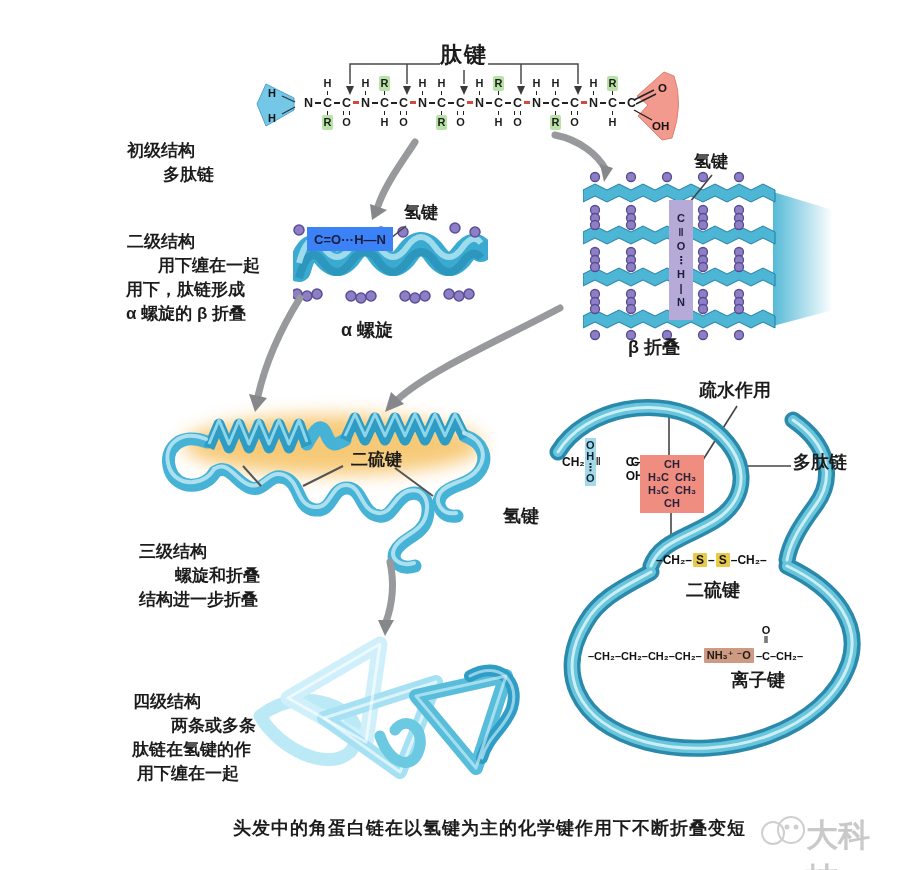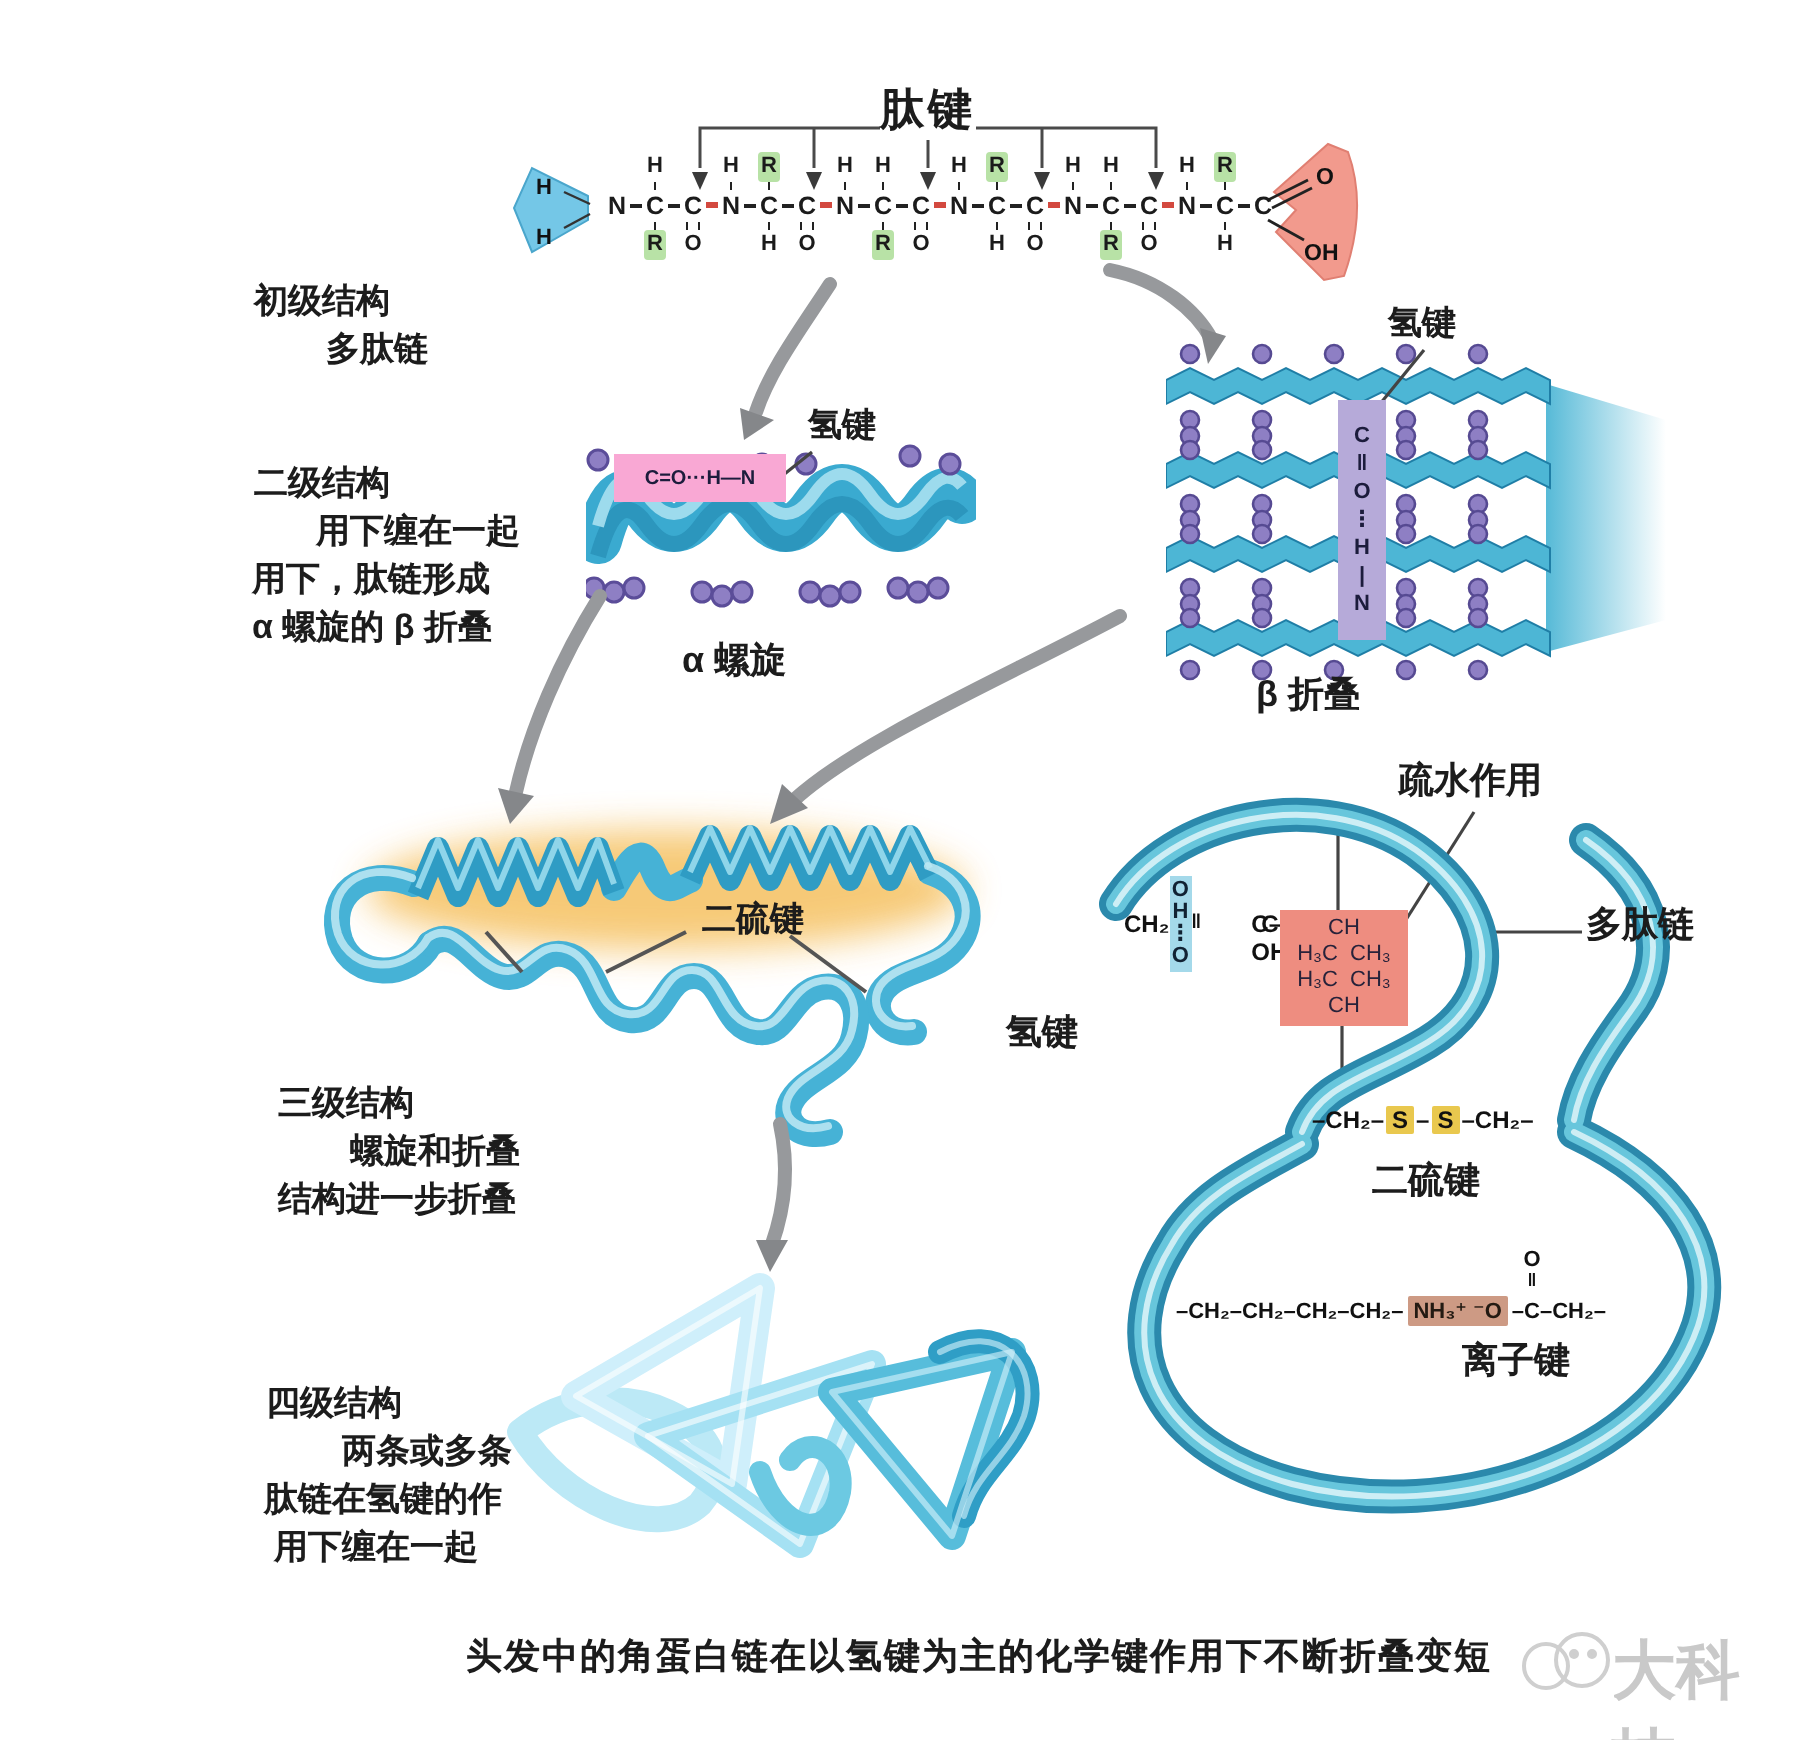--- a/index.html
+++ b/index.html
@@ -23,32 +23,32 @@
   .vcol{position:absolute;left:562px;top:438px;width:52px;display:flex;flex-direction:row;
         align-items:center;font-weight:bold;font-size:12px;color:#111;z-index:6;}
   .vcol .vl{width:1.5px;background:#333;}
   .vcol .chem{height:14px;line-height:14px;}
   .bluebox{width:22px;padding:2px 0;background:#a4d9ea;display:flex;flex-direction:column;
            align-items:center;font-size:11px;line-height:11px;font-weight:bold;color:#123;}
   .dbv{font-size:10px;height:10px;line-height:10px;}
   .shifted{transform:translateX(13px);margin-left:12px;}
   .redbox{position:absolute;left:640px;top:455px;width:64px;height:58px;background:#ee8d80;
           display:flex;flex-direction:column;justify-content:center;align-items:center;
-          font-size:11px;font-weight:normal;color:#27223a;line-height:13px;white-space:pre;z-index:6;}
+          font-size:11px;font-weight:bold;color:#27223a;line-height:13px;white-space:pre;z-index:6;}
   .ssrow{position:absolute;left:656px;top:553px;display:flex;align-items:center;font-size:12px;
          font-weight:bold;color:#111;z-index:6;}
   .sbox{background:#e9c84e;padding:0 3px;margin:0 1px;border-radius:1px;}
   .ionrow{position:absolute;left:588px;top:648px;display:flex;align-items:center;font-size:11px;
           font-weight:bold;color:#111;z-index:6;}
   .ionbox{background:#cd9a84;padding:1px 3px;border-radius:1px;margin:0 2px;color:#231a12;}
   .cwrap{position:relative;}
   .cwrap .otop{position:absolute;left:50%;transform:translateX(-50%);top:-26px;}
   .cwrap .odb{position:absolute;left:50%;transform:translateX(-50%);top:-15px;font-size:9px;}
-  .helixbox{position:absolute;left:307px;top:227px;width:86px;height:24px;background:#f9a8d4;
-            display:flex;align-items:center;justify-content:center;font-size:10px;font-weight:bold;
+  .helixbox{position:absolute;left:307px;top:227px;width:86px;height:24px;background:#3b82f6;
+            display:flex;align-items:center;justify-content:center;font-size:13px;font-weight:bold;
             color:#1c1c3c;z-index:6;}
   .betabox{position:absolute;left:669px;top:200px;width:24px;height:120px;background:#b6aad9;
            display:flex;flex-direction:column;align-items:center;justify-content:center;
            font-size:11px;font-weight:bold;color:#1c1c3c;line-height:14px;z-index:6;}
   .betabox span{height:14px;}
   .caption{letter-spacing:1px;}
   .wm{position:absolute;left:806px;top:814px;font-size:32px;color:#c9c9c9;font-weight:bold;z-index:6;}
 </style>
 </head>
 <body>

